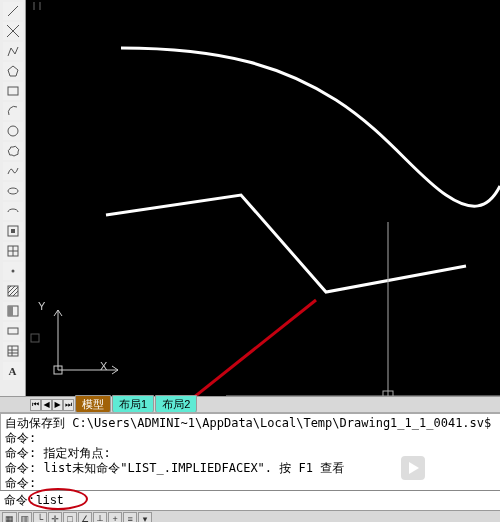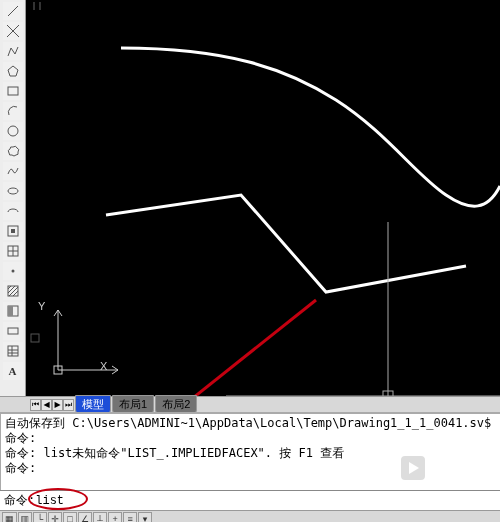--- a/index.html
+++ b/index.html
@@ -71,27 +71,27 @@
   .tab-nav {
     width: 11px; height: 12px;
     background: #e8e8e8;
     border: 1px solid #999;
     font-size: 8px;
     display:flex;align-items:center;justify-content:center;
     margin-right: 0px;
   }
   .tab {
     padding: 1px 6px;
-    background: #737373;
+    background: #5eead4;
     border: 1px solid #999;
     border-radius: 0 0 4px 4px;
     margin-left: 1px;
   }
   .tab.active {
-    background: #1d4ed8;
+    background: #a16207;
     color: #fff;
   }
   .command-area {
     width: 500px;
     background: #fff;
     font-family: "SimSun", monospace;
     font-size: 12px;
     line-height: 15px;
     padding: 2px 4px 2px 4px;
     border-top: 2px solid #aaa;
@@ -327,20 +327,21 @@
   <div class="tab-nav">▶</div>
   <div class="tab-nav">⏭</div>
   <div class="tab active">模型</div>
   <div class="tab">布局1</div>
   <div class="tab">布局2</div>
 </div>
 
 <div class="command-area">
   <div class="cmd-line">自动保存到 C:\Users\ADMINI~1\AppData\Local\Temp\Drawing1_1_1_0041.sv$</div>
   <div class="cmd-line">命令:</div>
+  <div class="cmd-line">命令: 指定对角点:</div>
   <div class="cmd-line">命令: list未知命令"LIST_.IMPLIEDFACEX". 按 F1 查看</div>
   <div class="cmd-line">命令:</div>
 </div>
 
 <div class="cmd-input-row">
   <span class="prompt">命令: </span>
   <span class="typed">list</span>
   <div class="cmd-circle"></div>
 </div>
 

